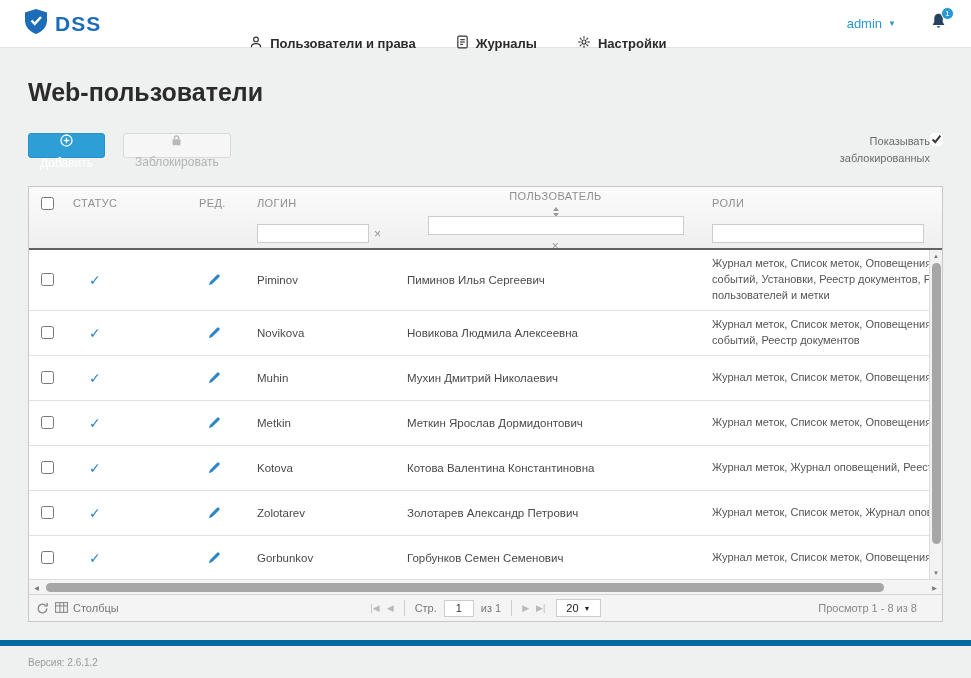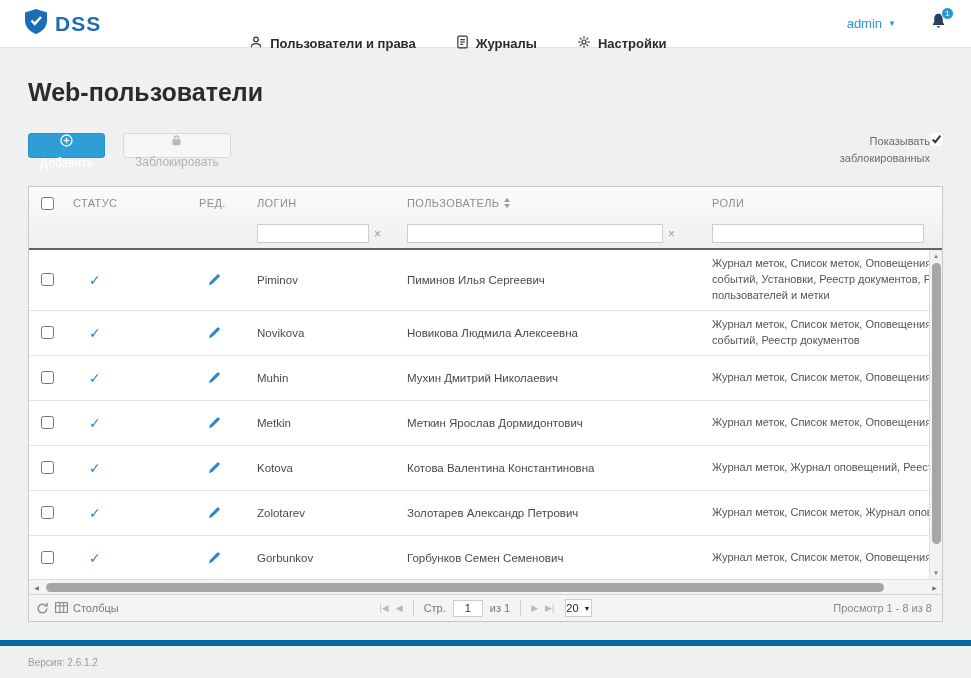--- a/index.html
+++ b/index.html
@@ -46,21 +46,21 @@
   .grid { margin-top:20px; width:915px; border:1px solid #c8c8c8; background:#fff; position:relative; }
   .ghead { background:linear-gradient(#fbfbfb,#efefef); border-bottom:2px solid #636363; overflow:hidden; }
   .hrow { display:flex; align-items:center; height:32px; width:1005px; }
   .frow { display:flex; align-items:center; height:29px; width:1005px; }
   .hcell { font-size:11px; color:#8f8f8f; letter-spacing:.4px; padding-left:8px;
            display:flex; align-items:center; gap:5px; }
   .w-check { width:36px; justify-content:center; padding-left:0; }
   .w-status { width:126px; }
   .w-edit  { width:58px; }
   .w-login { width:150px; }
-  .w-user  { width:305px; }
+  .w-user  { width:305px;flex-direction:column; }
   .w-roles { width:330px; }
   .sortbox { display:inline-flex; flex-direction:column; gap:2px; }
   .tri-up { width:0; height:0; border-left:3.5px solid transparent; border-right:3.5px solid transparent;
             border-bottom:4.5px solid #9a9a9a; }
   .tri-down { width:0; height:0; border-left:3.5px solid transparent; border-right:3.5px solid transparent;
             border-top:4.5px solid #9a9a9a; }
   .frow input { height:19px; border:1px solid #ccc; font-size:11px; padding:0 4px;
                 font-family:inherit; color:#444; background:#fff; }
   .in-login { width:112px; }
   .in-user { width:256px; }
@@ -96,23 +96,23 @@
            display:flex; align-items:center; font-size:11px; color:#777; }
   .gf-left { display:flex; align-items:center; gap:6px; padding-left:7px; }
   .icon-btn { display:inline-flex; align-items:center; gap:5px; cursor:pointer; color:#777; }
   .gf-center { position:absolute; left:50%; transform:translateX(-50%);
                display:flex; align-items:center; gap:7px; }
   .pager-btn { color:#b9b9b9; font-size:9px; cursor:pointer; white-space:nowrap; }
   .pager-sep { width:1px; height:16px; background:#ccc; margin:0 3px; }
   .page-input { width:30px; height:17px; border:1px solid #ccc; font-size:11px;
                 text-align:center; font-family:inherit; color:#333; }
   .page-size { display:flex; align-items:center; gap:5px; border:1px solid #ccc; background:#fff;
-               height:18px; padding:0 0; font-size:11px; color:#222; cursor:pointer; margin-left:4px; }
+               height:18px; padding:0 9px; font-size:11px; color:#222; cursor:pointer; margin-left:4px; }
   .page-size .caret-sm { font-size:7px; color:#222; }
-  .gf-right { position:absolute; right:10px; color:#888; }
+  .gf-right { position:absolute; right:25px; color:#888; }
 
   .version-bar { margin-top:18px; border-top:6px solid #0369a1; padding:11px 28px;
                  font-size:10px; color:#9a9a9a; }
 </style>
 </head>
 <body>
 
 <header class="navbar">
   <div class="brand">
     <span>

